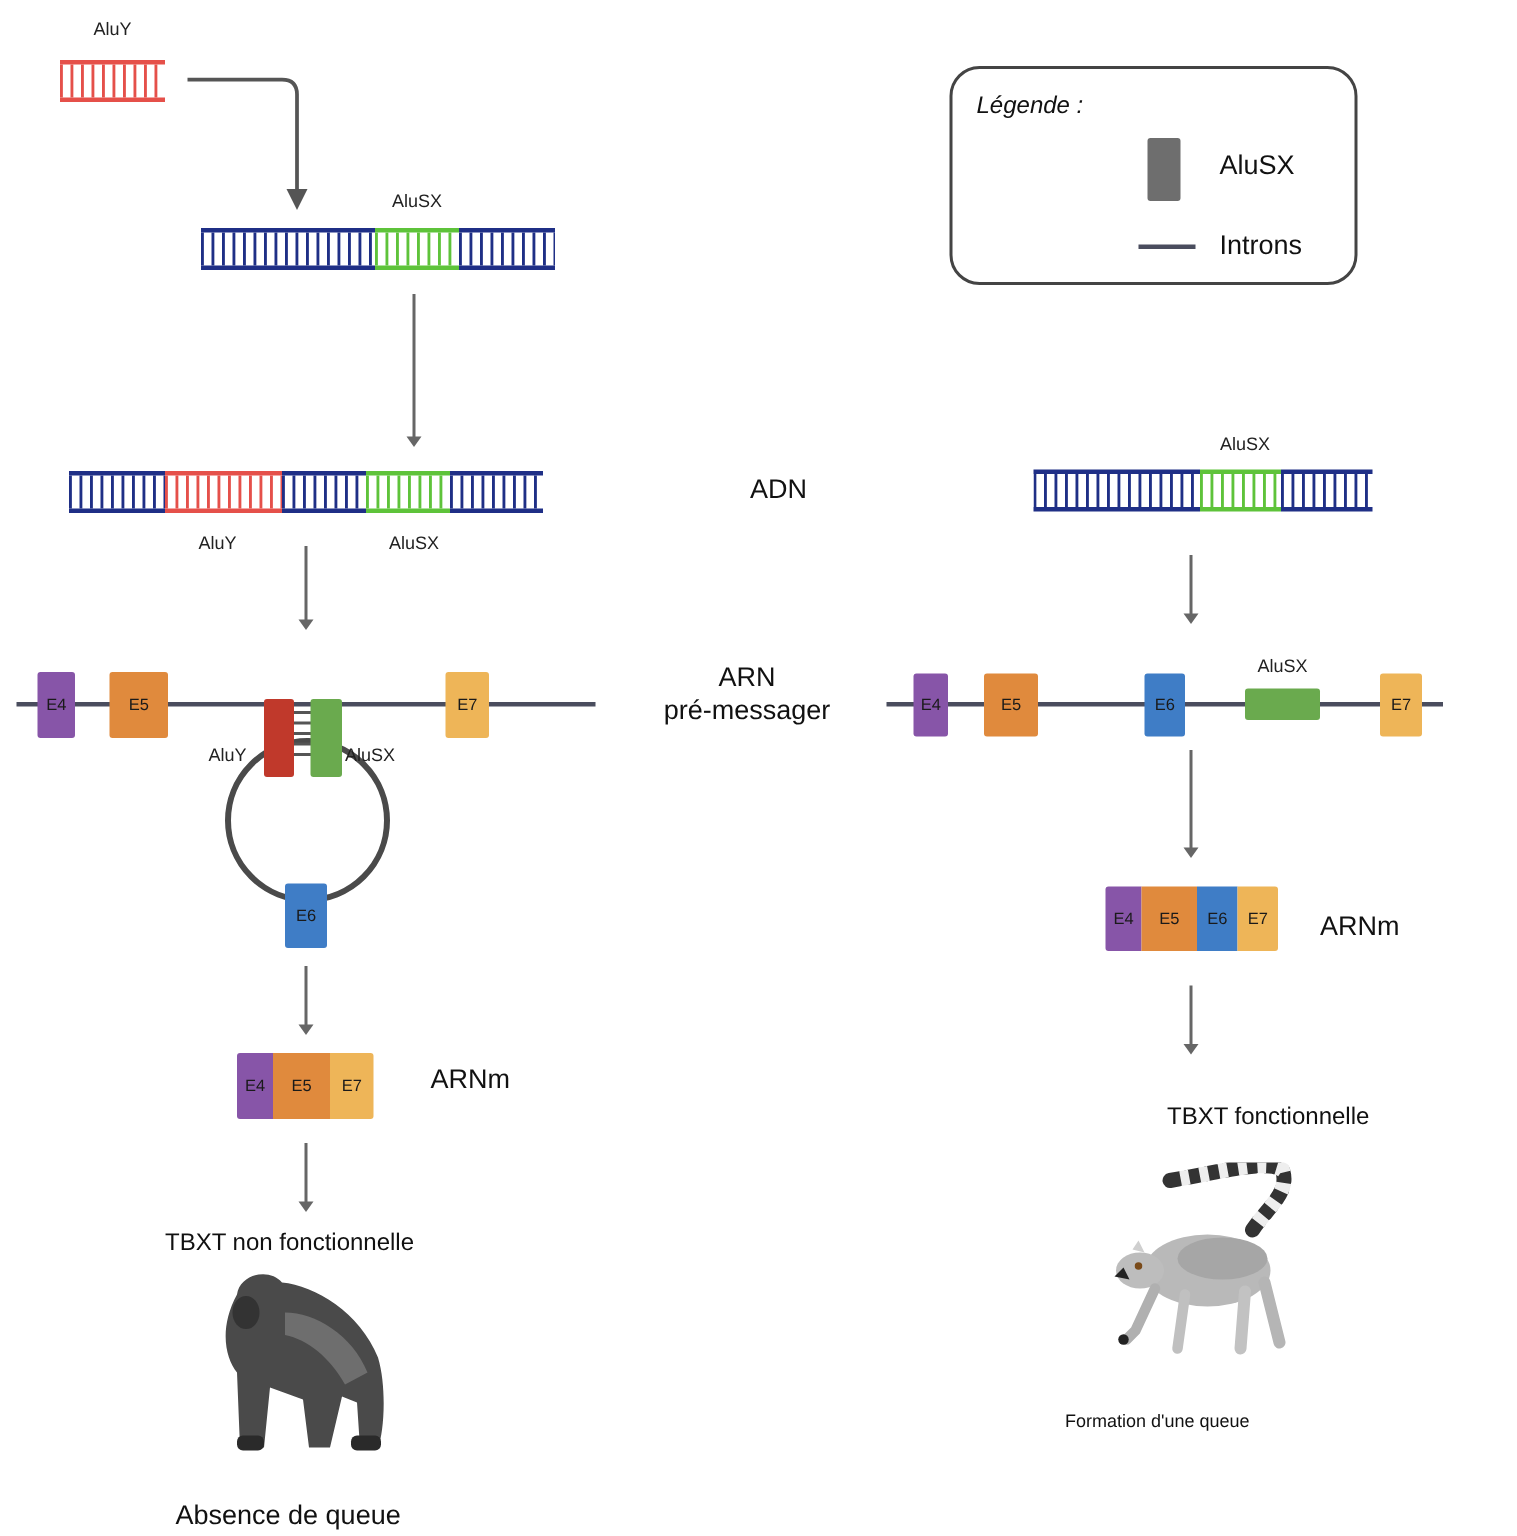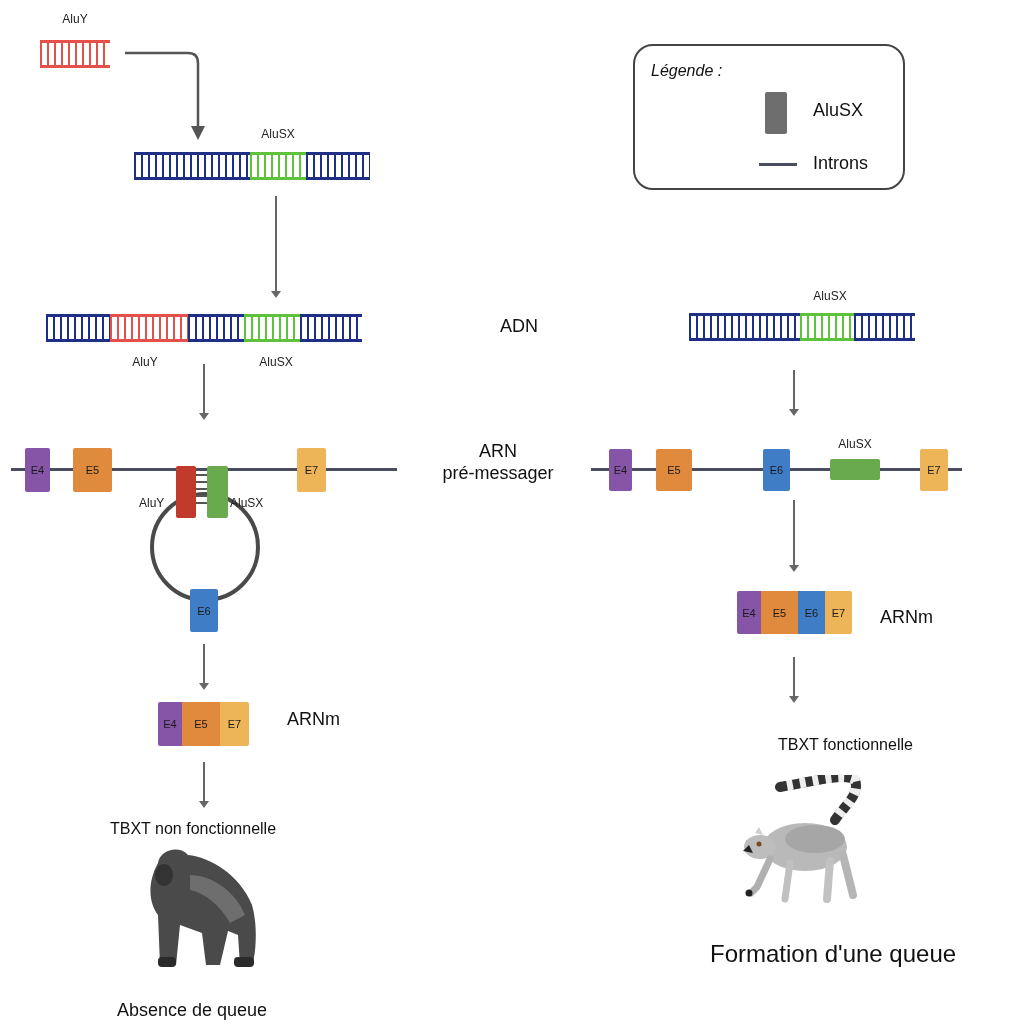--- a/index.html
+++ b/index.html
@@ -133,21 +133,21 @@
   <circle cx="24" cy="69" r="2.5" fill="#7a4b1a"></circle>
   <path d="M20 58 L24 52 L28 60 Z" fill="#cfcfcf"></path>
 
   <path d="M35 84 L22 112 L16 118" stroke="#b0b0b0" stroke-width="7" fill="none" stroke-linecap="round"></path>
   <path d="M55 88 L50 124" stroke="#c0c0c0" stroke-width="7" fill="none" stroke-linecap="round"></path>
   <path d="M95 86 L92 124" stroke="#c2c2c2" stroke-width="8" fill="none" stroke-linecap="round"></path>
   <path d="M108 80 L118 120" stroke="#b5b5b5" stroke-width="8" fill="none" stroke-linecap="round"></path>
   <circle cx="14" cy="118" r="3.5" fill="#222"></circle>
 </svg>
 
-<div class="abs" style="left:710px;top:940px;font-size:24px;">Formation d'une queue</div>
+<div class="abs" style="left:710px;top:940px;font-size:12px;">Formation d'une queue</div>
 
 <div class="arrow-v" style="left:203px;top:644px;height:40px;"></div>
 <div class="abs" style="left:158px;top:702px;height:44px;display:flex;">
   <div class="exon" style="position:relative;width:24px;height:44px;background:#8755a8;border-radius:2px 0 0 2px;">E4</div>
   <div class="exon" style="position:relative;width:38px;height:44px;background:#e08a3d;border-radius:0;">E5</div>
   <div class="exon" style="position:relative;width:29px;height:44px;background:#eeb558;border-radius:0 2px 2px 0;">E7</div>
 </div>
 <div class="abs lbl-md" style="left:287px;top:709px;">ARNm</div>
 
 <div class="arrow-v" style="left:203px;top:762px;height:40px;"></div>

